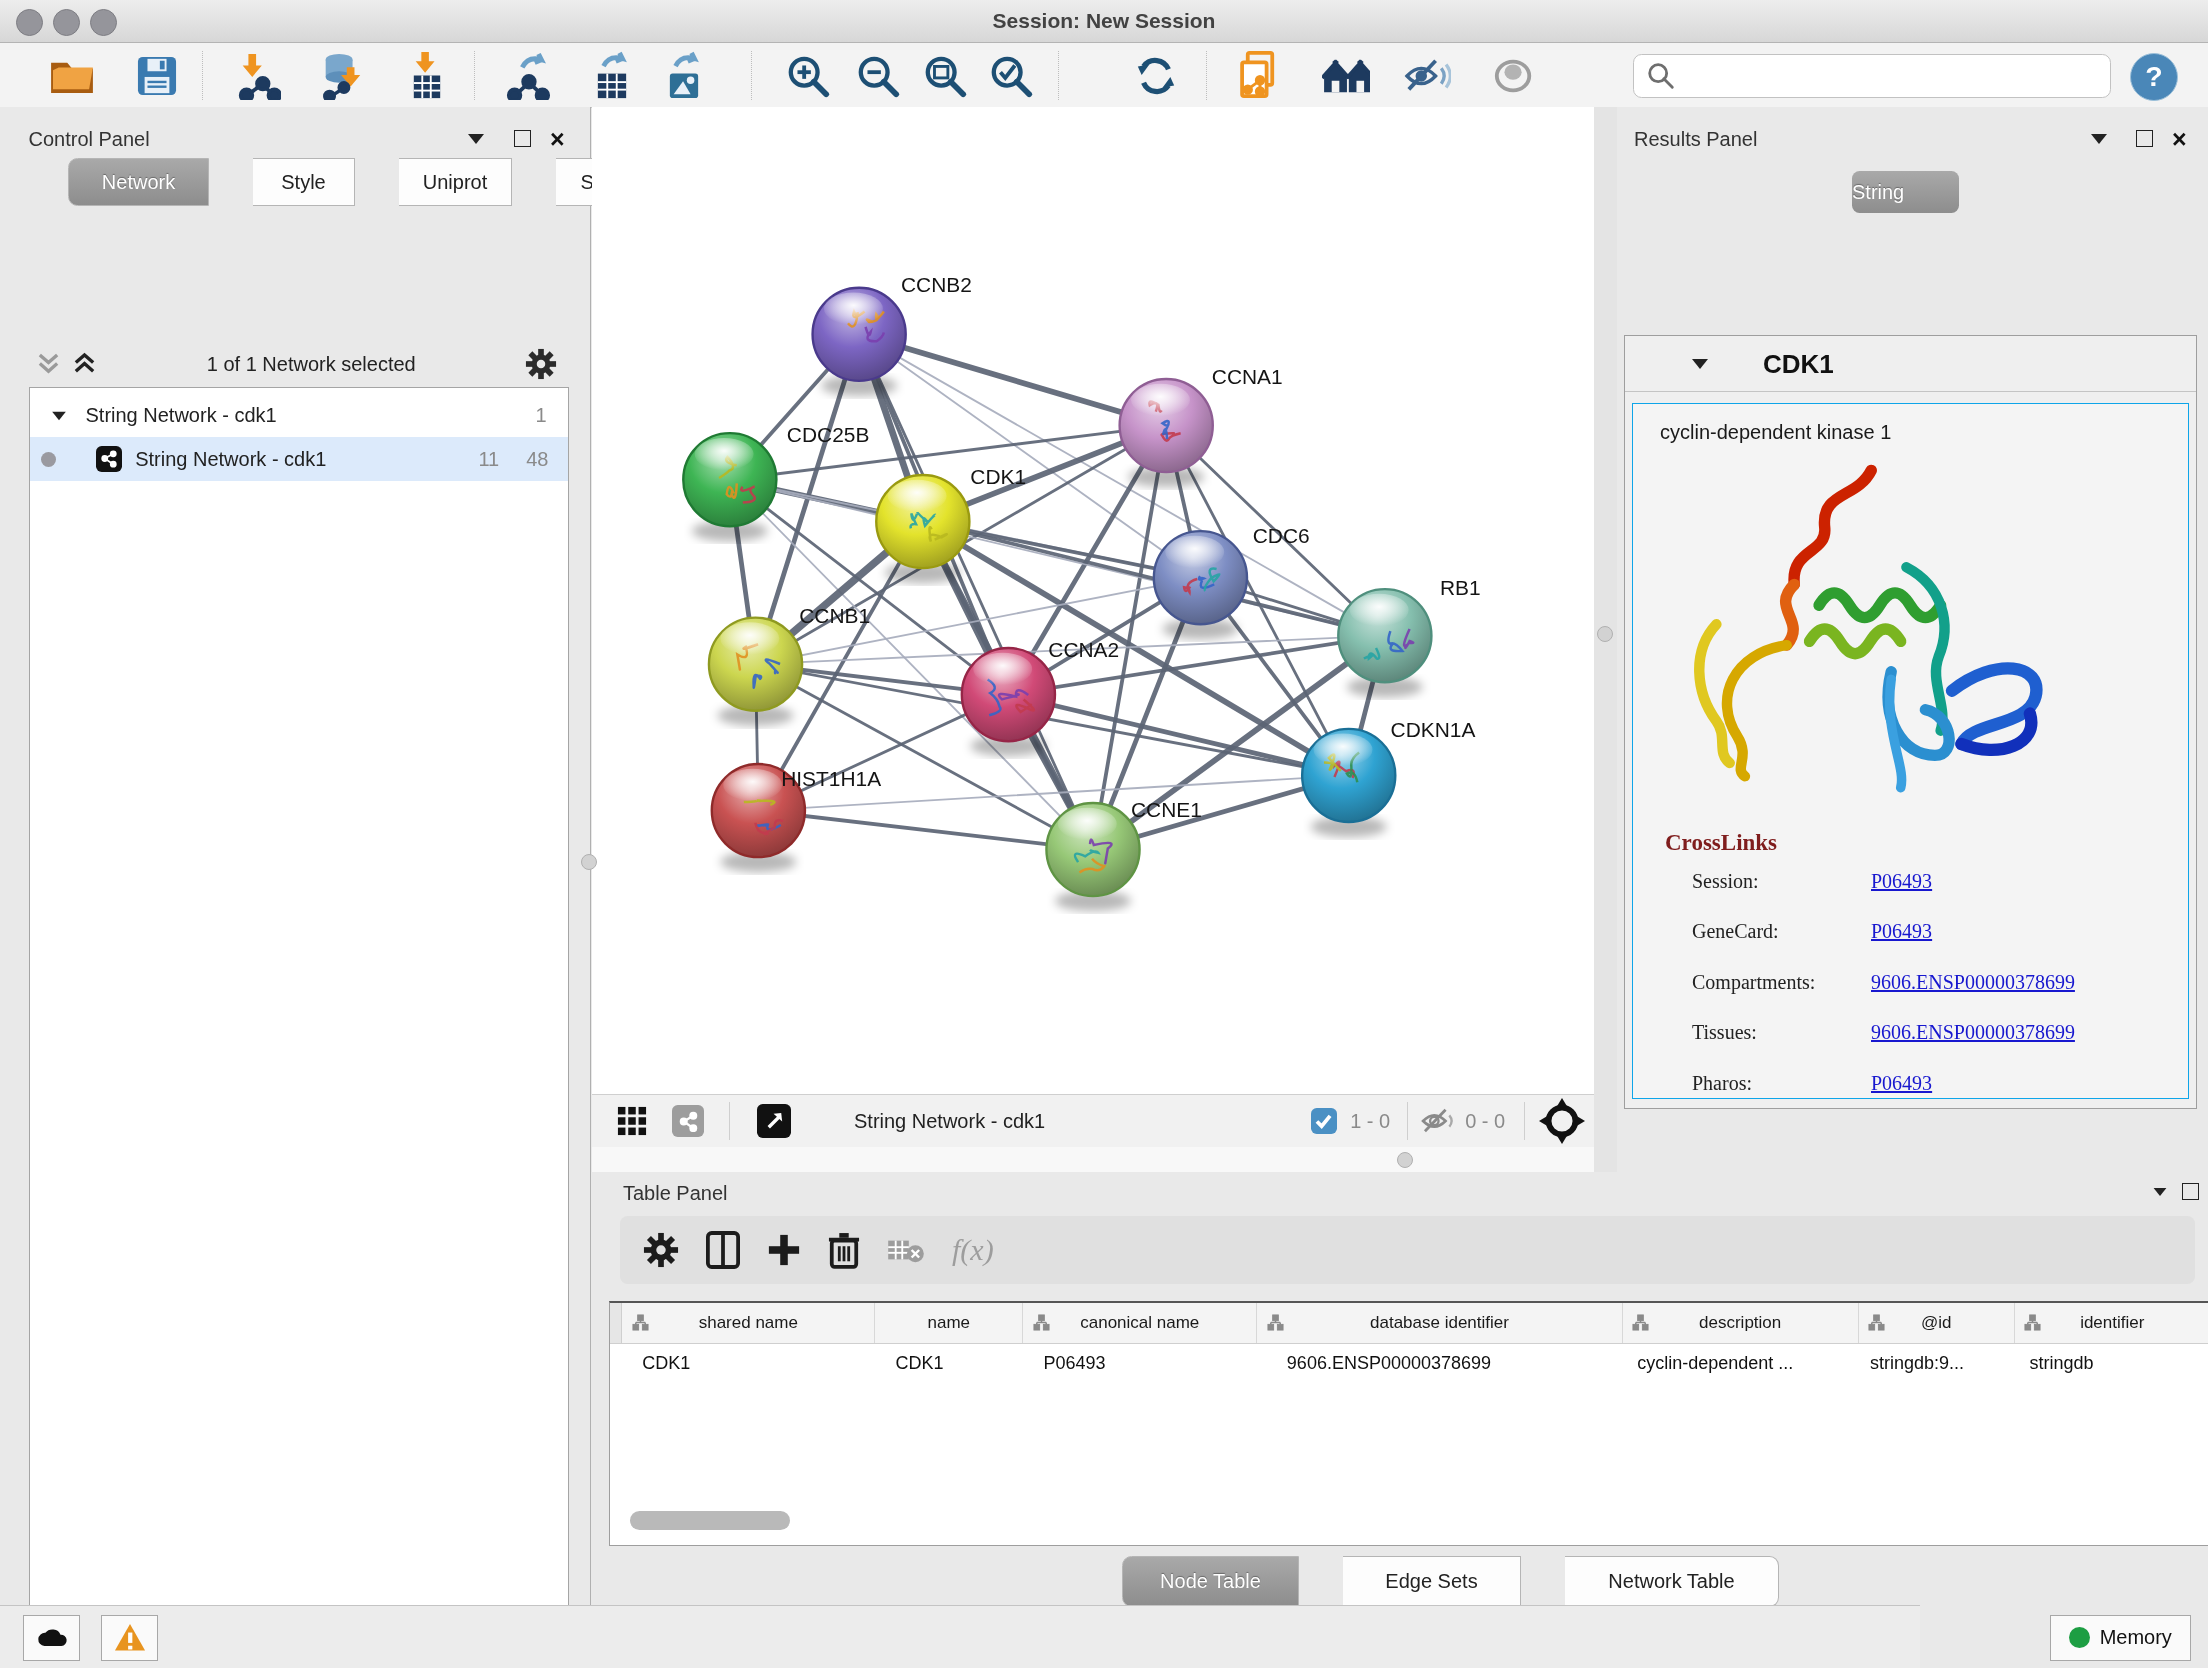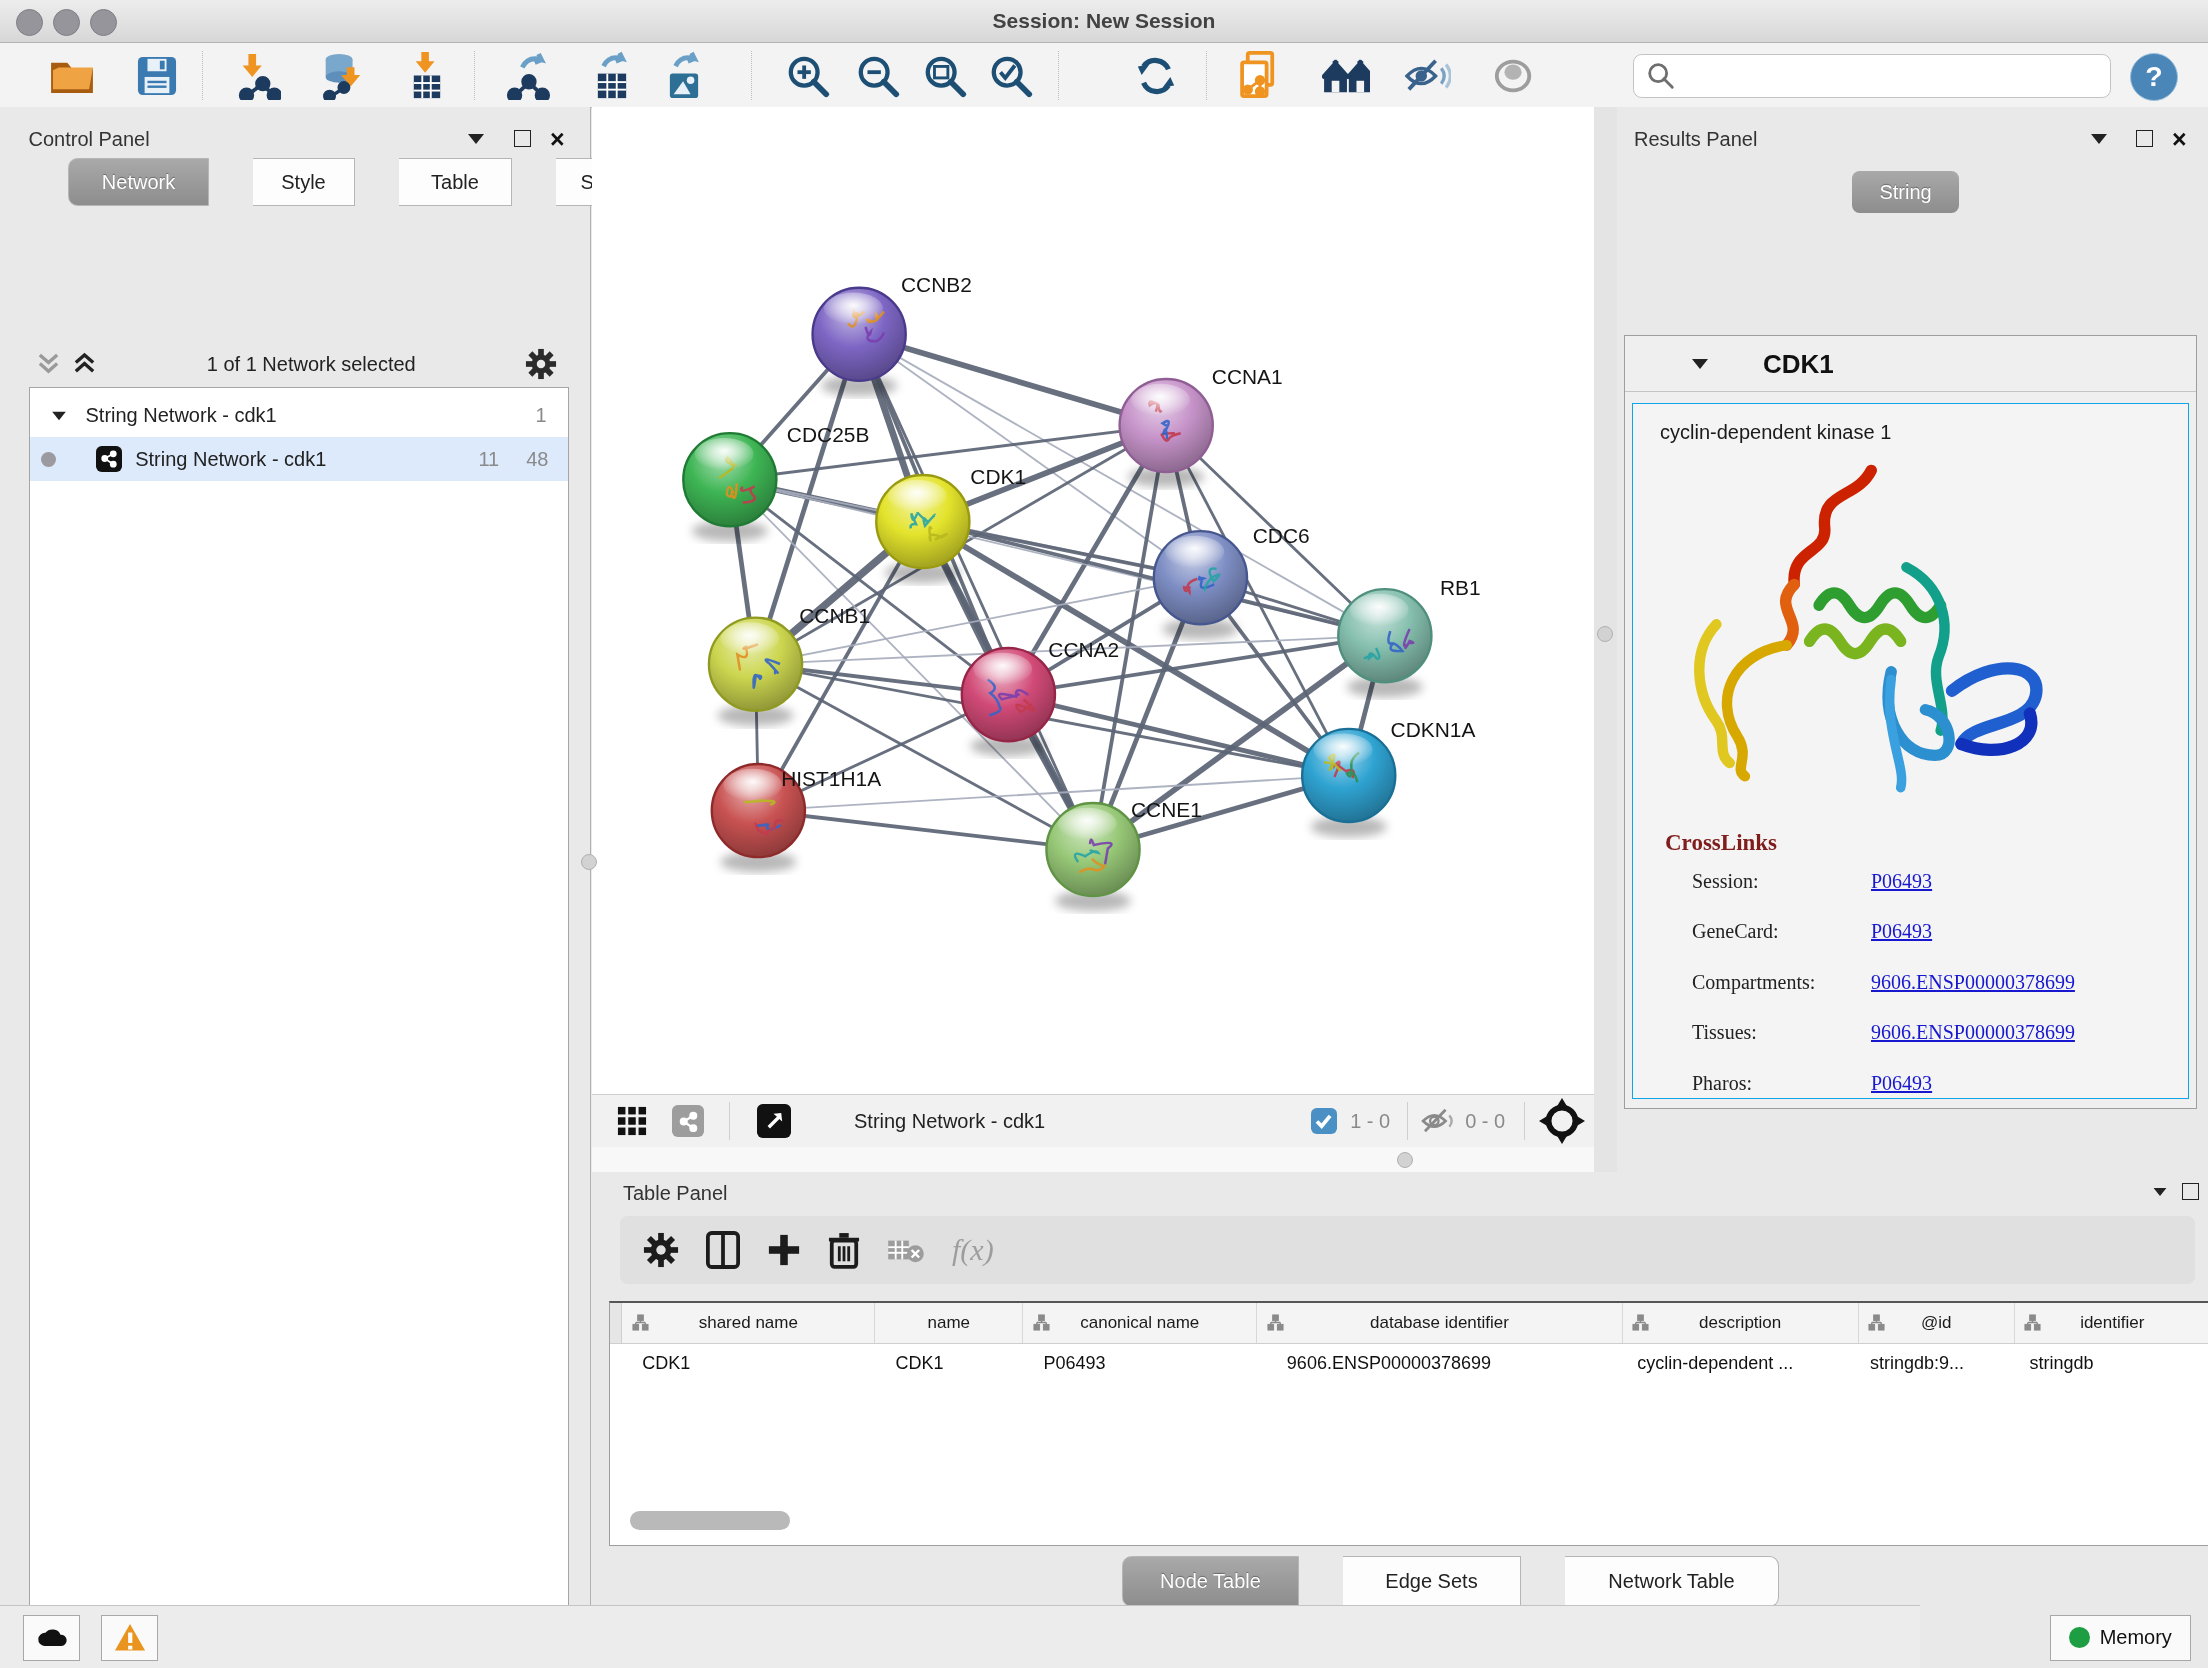--- a/index.html
+++ b/index.html
@@ -58,21 +58,21 @@
   .ntsep{width:0;height:38px;border-left:1px solid #cfcfcf;}
   .ntxt{font-size:20px;color:#8a8a8a;}
   #right-splitter{left:1594px;top:107px;width:23px;height:1499px;background:#e4e4e4;
     border-right:1px solid #c0c0c0;}
   .handle-dot{position:absolute;width:14.3px;height:14.3px;border-radius:50%;
     background:#d2d2d2;border:1px solid #b0b0b0;}
   
   #results-panel{left:1617px;top:107px;width:592px;height:1499px;background:#e9e9e9;}
   #string-tab{left:1852px;top:171px;width:107px;height:42px;border-radius:7.6px;
     background:linear-gradient(#a9a9a9,#8d8d8d);color:#fff;font-size:20px;
-    display:flex;align-items:center;justify-content:center;text-shadow:0 -1px 1px rgba(0,0,0,.35);}
+    display:flex;align-items:center;justify-content:flex-start;text-shadow:0 -1px 1px rgba(0,0,0,.35);}
   #rp-box1{left:1624px;top:221px;width:571px;height:107px;background:#eaeaea;
     border:1.9px solid #9e9e9e;}
   .rp-btn{position:absolute;height:40px;border:1px solid #ababab;border-radius:8.6px;
     background:linear-gradient(#ffffff,#f0f0f0);font-size:20px;color:#222;
     display:flex;align-items:center;justify-content:center;box-shadow:0 1px 1.9px rgba(0,0,0,.12);}
   #rp-box2{left:1624px;top:335px;width:571px;height:772px;background:#efefef;
     border:1.9px solid #9e9e9e;}
   #rp-inner{left:1632px;top:403px;width:555px;height:694px;background:#f4f4f4;
     border:1px solid #0ea5e9;}
   .serif{font-family:"Liberation Serif",serif;}
@@ -305,21 +305,21 @@
     <span class="abs xmark" style="left:550px;top:25px">×</span>
 
     <div class="seg" style="left:68px;top:51px">
       <div class="tab sel" style="width:139px">
           <span>Network</span>
         </div>
       <div class="tab" style="width:101px">
           <span>Style</span>
         </div>
       <div class="tab" style="width:112px">
-          <span>Table</span>
+          <span>Uniprot</span>
         </div>
       <div class="tab" style="width:89px">
           <span>Sets</span>
         </div>
     </div>
 
     <div id="net-list-header" class="abs">
       <svg width="25" height="27" style="margin-left:7.6px" viewBox="0 0 26 28">
           <polyline points="4,4 13,12 22,4" stroke="#9a9a9a" stroke-width="3.5" fill="none"></polyline>
           <polyline points="4,13 13,21 22,13" stroke="#9a9a9a" stroke-width="3.5" fill="none"></polyline>

